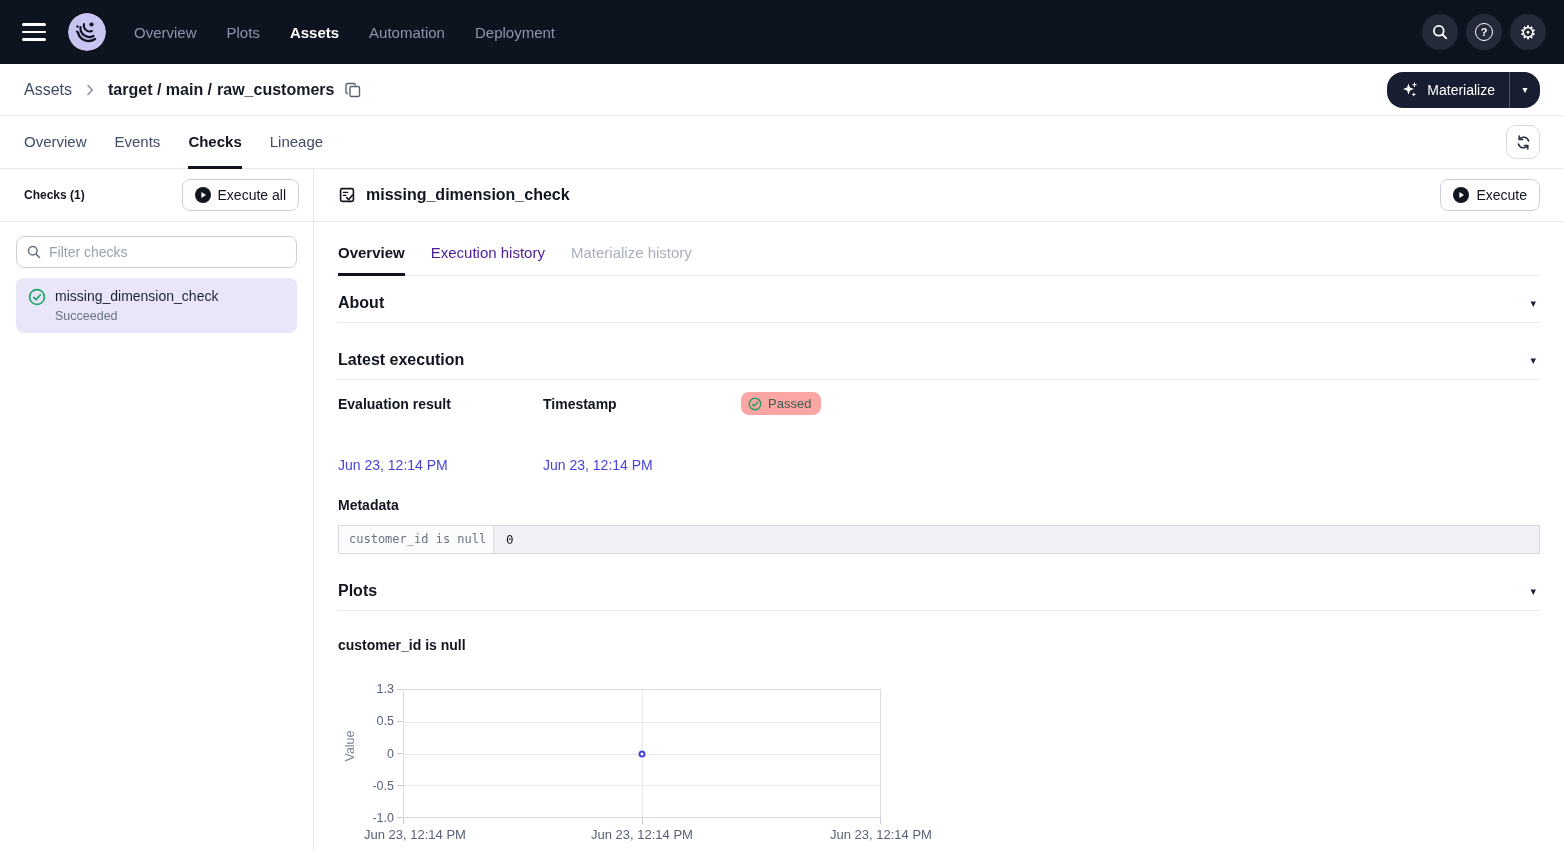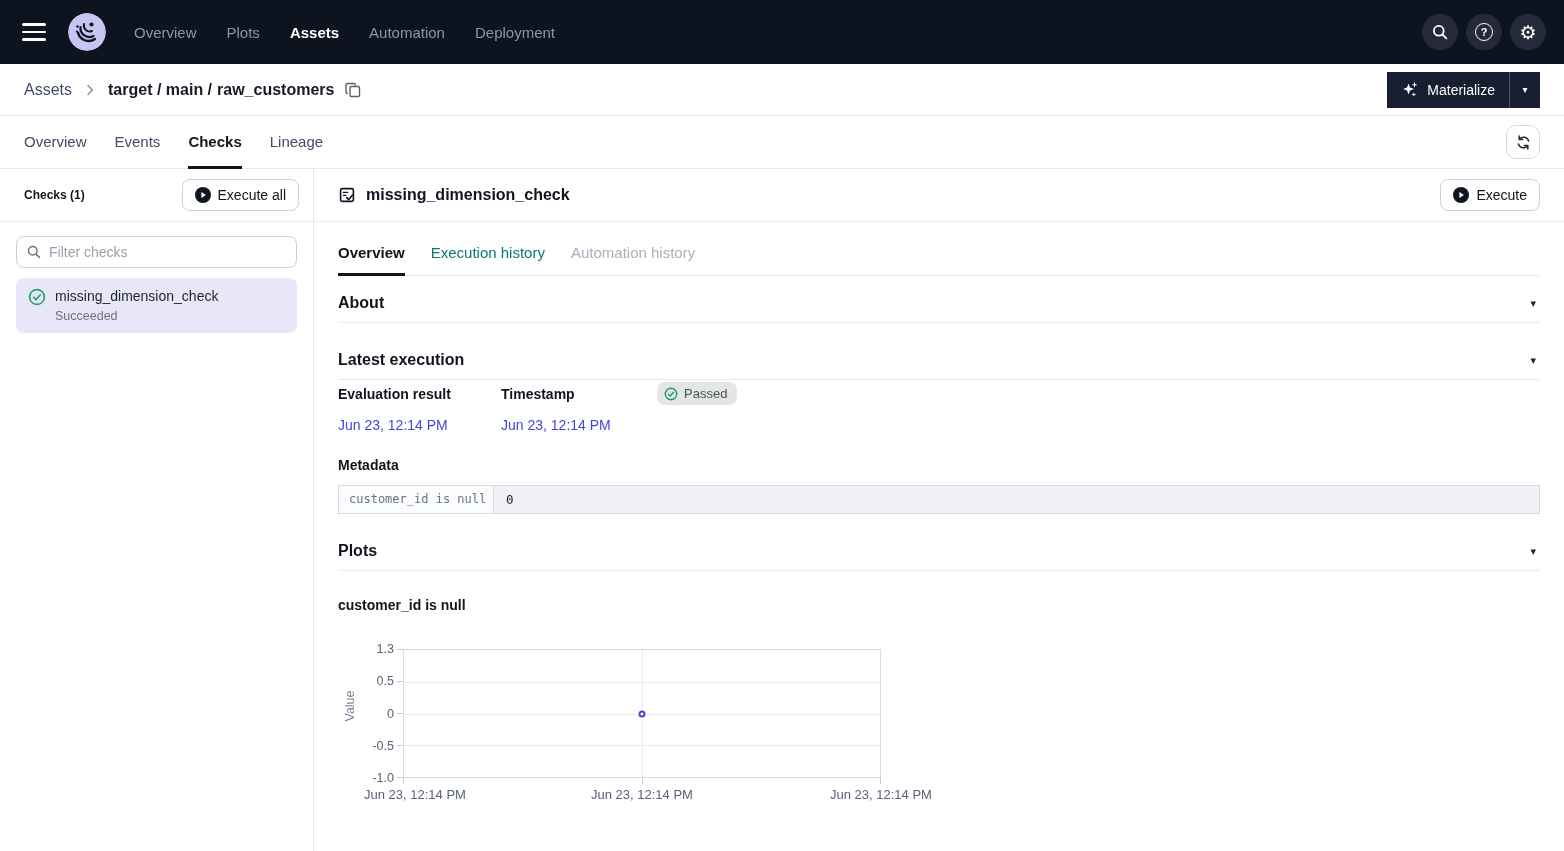--- a/index.html
+++ b/index.html
@@ -21,21 +21,21 @@
   .nav-icon-btn { width:36px; height:36px; border-radius:50%; background:#242a39; display:flex; align-items:center; justify-content:center; cursor:pointer; }
   .help-ring { width:18px; height:18px; border:1.7px solid #fff; border-radius:50%; color:#fff; font-size:11px; font-weight:700; display:flex; align-items:center; justify-content:center; }
   .gear-glyph { color:#fff; font-size:19px; line-height:1; }
   
   .breadcrumb-row { height:52px; display:flex; align-items:center; padding:0 24px; border-bottom:1px solid #e7e9ed; background:#fff; }
   .crumb-root { font-size:16px; color:#3c4a63; font-weight:500; cursor:pointer; }
   .crumb-sep { margin:0 10px; display:flex; align-items:center; }
   .crumb-path { font-size:16px; font-weight:600; color:#141a26; }
   .crumb-leaf { font-size:16px; font-weight:700; color:#141a26; margin-left:5px; }
   .copy-btn { margin-left:10px; cursor:pointer; display:flex; align-items:center; }
-  .materialize { margin-left:auto; display:flex; align-items:stretch; background:#171e31; border-radius:0; height:36px; color:#fff; overflow:hidden; }
+  .materialize { margin-left:auto; display:flex; align-items:stretch; background:#171e31; border-radius:16px; height:36px; color:#fff; overflow:hidden; }
   .materialize-main { display:flex; align-items:center; gap:9px; padding:0 14px; font-size:14px; font-weight:500; cursor:pointer; }
   .materialize-divider { width:1px; background:rgba(255,255,255,0.25); margin:0; }
   .materialize-caret { width:30px; display:flex; align-items:center; justify-content:center; font-size:10px; cursor:pointer; }
   
   .asset-tabs { height:53px; display:flex; gap:28px; padding:0 24px; border-bottom:1px solid #e7e9ed; position:relative; background:#fff; }
   .atab { padding:17px 0 0; font-size:15px; font-weight:500; color:#3e4c66; position:relative; cursor:pointer; }
   .atab.active { color:#10151f; font-weight:700; }
   .atab.active::after { content:""; position:absolute; left:0; right:0; bottom:-1px; height:3px; background:#10151f; }
   .refresh-btn { position:absolute; right:24px; top:50%; transform:translateY(-50%); width:34px; height:34px; border:1px solid #d6dae0; border-radius:10px; background:#fff; display:flex; align-items:center; justify-content:center; cursor:pointer; }
   
@@ -53,32 +53,32 @@
   .check-item svg { margin-top:1px; }
   .check-name { font-size:14px; color:#1b2434; line-height:18px; }
   .check-status { grid-column:2; font-size:12.5px; color:#6a7383; margin-top:3px; }
   
   .main-panel { flex:1; display:flex; flex-direction:column; overflow:hidden; }
   .main-header { height:53px; flex-shrink:0; display:flex; align-items:center; justify-content:space-between; padding:0 24px; border-bottom:1px solid #e7e9ed; }
   .main-title-group { display:flex; align-items:center; gap:10px; }
   .main-title { font-size:16px; font-weight:700; color:#10151f; }
   .main-scroll { flex:1; padding:0 24px; position:relative; overflow:hidden; }
   .detail-tabs { display:flex; gap:26px; border-bottom:1px solid #e7e9ed; padding-top:10px; }
-  .dtab { padding:12px 0 14px; font-size:15px; font-weight:500; color:#0f766e; position:relative; cursor:pointer; }
+  .dtab { padding:12px 0 14px; font-size:15px; font-weight:500; color:#4c1d95; position:relative; cursor:pointer; }
   .dtab.active { color:#10151f; font-weight:700; }
   .dtab.active::after { content:""; position:absolute; left:0; right:0; bottom:-1px; height:3px; background:#10151f; }
   .dtab.disabled { color:#a9b0bd; cursor:default; }
   .section-head { display:flex; align-items:center; justify-content:space-between; margin-top:18px; padding-bottom:10px; border-bottom:1px solid #e7e9ed; }
   .section-head.mt { margin-top:28px; }
   .section-title { font-size:16px; font-weight:700; color:#10151f; }
   .section-caret { font-size:11px; color:#1a2234; cursor:pointer; padding:0 4px; }
   .about-desc { margin-top:16px; font-size:14px; color:#222b3b; }
-  .exec-grid { display:grid; grid-template-columns:163px 156px 1fr; margin-top:2px; row-gap:12px; align-items:center; }
+  .exec-grid { display:grid; grid-template-columns:163px 156px 1fr; margin-top:12px; row-gap:12px; align-items:center;gap:42px; }
   .exec-col-head { font-size:14px; font-weight:700; color:#10151f; }
-  .badge-passed { display:inline-flex; align-items:center; gap:6px; background:#e5e5e5; border-radius:8px; padding:4px 10px 4px 7px; font-size:13px; font-weight:500; color:#3f5c4d; width:fit-content; }
+  .badge-passed { display:inline-flex; align-items:center; gap:6px; background:#fca5a5; border-radius:8px; padding:4px 10px 4px 7px; font-size:13px; font-weight:500; color:#3f5c4d; width:fit-content; }
   .ts-link { font-size:14px; color:#4644dd; cursor:pointer; }
   .meta-heading { margin-top:24px; font-size:14px; font-weight:700; color:#10151f; }
   .meta-table { margin-top:12px; border:1px solid #d8dbe1; display:grid; grid-template-columns:155px 1fr; font-family:"DejaVu Sans Mono", monospace; }
   .meta-key { padding:6px 10px; font-size:12px; color:#6b7380; border-right:1px solid #d8dbe1; background:#fbfcfd; white-space:nowrap; }
   .meta-val { padding:6px 12px; font-size:12.5px; color:#141b28; background:#f0f1f4; }
   .plot-title { margin-top:26px; font-size:14px; font-weight:700; color:#10151f; }
   
   .chart-wrap { position:relative; margin-top:36px; height:170px; }
   .chart-ylabel { position:absolute; left:-4px; top:50px; font-size:12.5px; color:#7b8494; transform:rotate(-90deg); }
   .ylabels { position:absolute; left:0; top:0; width:56px; height:129px; }
@@ -232,21 +232,21 @@
           </svg>
           <span>Execute</span>
         </button>
       </div>
 
       <div class="main-scroll">
 
         <div class="detail-tabs">
           <div class="dtab active">Overview</div>
           <div class="dtab">Execution history</div>
-          <div class="dtab disabled">Automation history</div>
+          <div class="dtab disabled">Materialize history</div>
         </div>
 
         <div class="section-head">
           <span class="section-title">About</span>
           <span class="section-caret">▾</span>
         </div>
 
         <div class="section-head mt">
           <span class="section-title">Latest execution</span>
           <span class="section-caret">▾</span>

